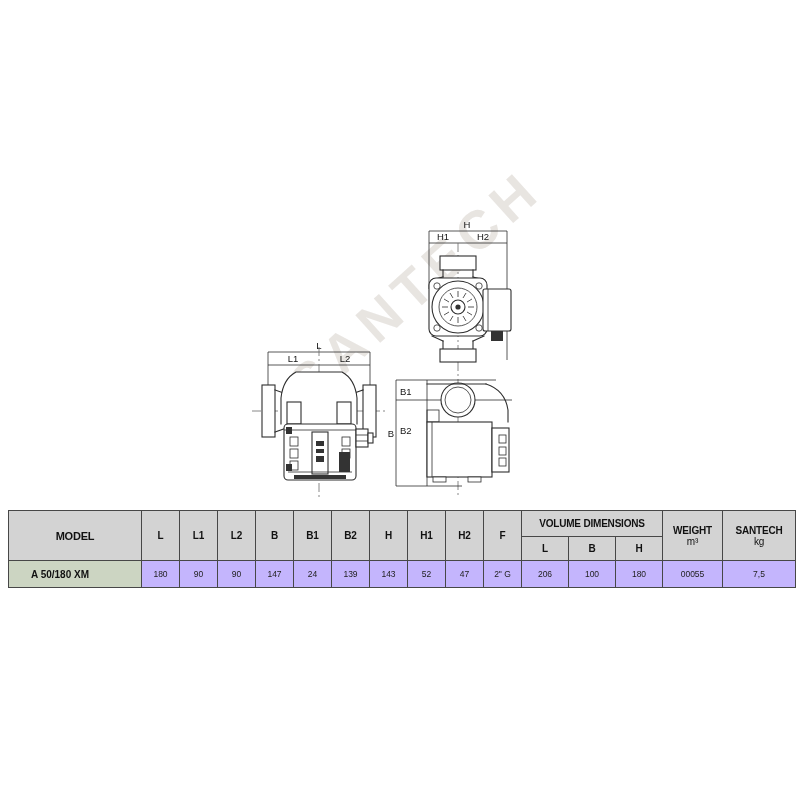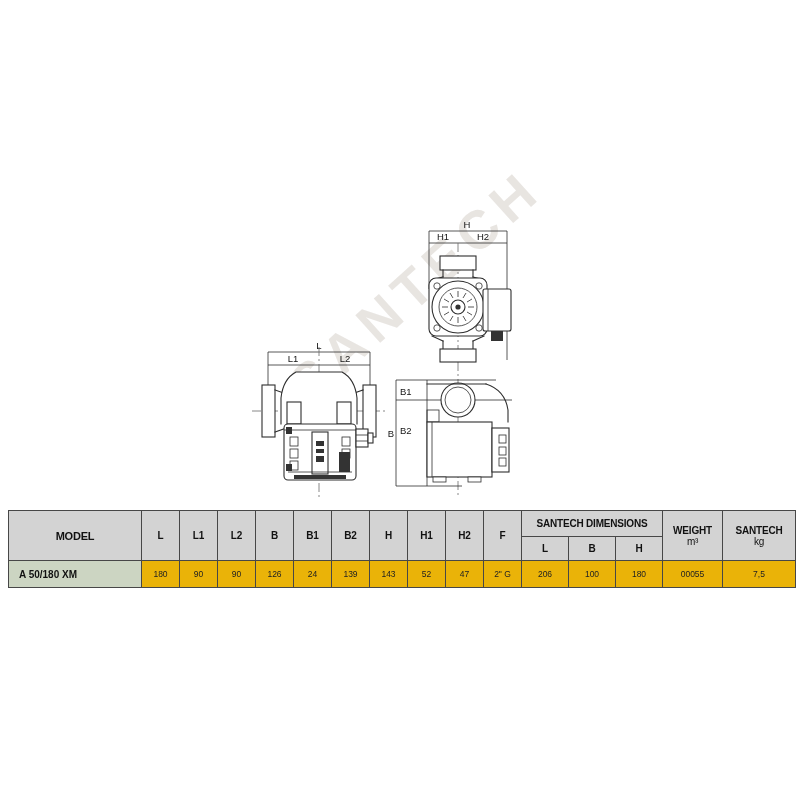--- a/index.html
+++ b/index.html
@@ -34,23 +34,23 @@
   }
   table.dims td{
     border:1px solid var(--border);text-align:center;vertical-align:middle;
     padding:0;color:#111;overflow:hidden;white-space:nowrap;
   }
   tr.hdr td{background:var(--header-bg);font-weight:bold;font-size:10px;letter-spacing:-.2px;}
   tr.hdr td.model-h{font-size:11px;}
   tr.h1{height:26px;}
   tr.h2{height:24px;}
   tr.data{height:27px;}
-  tr.data td{background:#eab308;font-size:8.5px;color:#222;}
+  tr.data td{background:#c4b5fd;font-size:8.5px;color:#222;}
   tr.data td.model-cell{
-    background:var(--model-bg);text-align:left;padding-left:10px;
+    background:var(--model-bg);text-align:left;padding-left:22px;
     font-weight:bold;font-size:10px;color:#111;
   }
   .unit{font-weight:normal;}
 </style>
 </head>
 <body>
 
 <div class="page">
 
   <div class="watermark">SANTECH</div>
@@ -217,41 +217,41 @@
         <td rowspan="2">L</td>
         <td rowspan="2">L1</td>
         <td rowspan="2">L2</td>
         <td rowspan="2">B</td>
         <td rowspan="2">B1</td>
         <td rowspan="2">B2</td>
         <td rowspan="2">H</td>
         <td rowspan="2">H1</td>
         <td rowspan="2">H2</td>
         <td rowspan="2">F</td>
-        <td colspan="3">SANTECH DIMENSIONS</td>
+        <td colspan="3">VOLUME DIMENSIONS</td>
         <td rowspan="2">
           <span>WEIGHT</span><br>
           <span class="unit">m³</span>
         </td>
         <td rowspan="2">
           <span>SANTECH</span><br>
           <span class="unit">kg</span>
         </td>
       </tr>
       <tr class="hdr h2">
         <td>L</td>
         <td>B</td>
         <td>H</td>
       </tr>
       <tr class="data">
         <td class="model-cell">A 50/180 XM</td>
         <td>180</td>
         <td>90</td>
         <td>90</td>
-        <td>126</td>
+        <td>147</td>
         <td>24</td>
         <td>139</td>
         <td>143</td>
         <td>52</td>
         <td>47</td>
         <td>2" G</td>
         <td>206</td>
         <td>100</td>
         <td>180</td>
         <td>00055</td>

